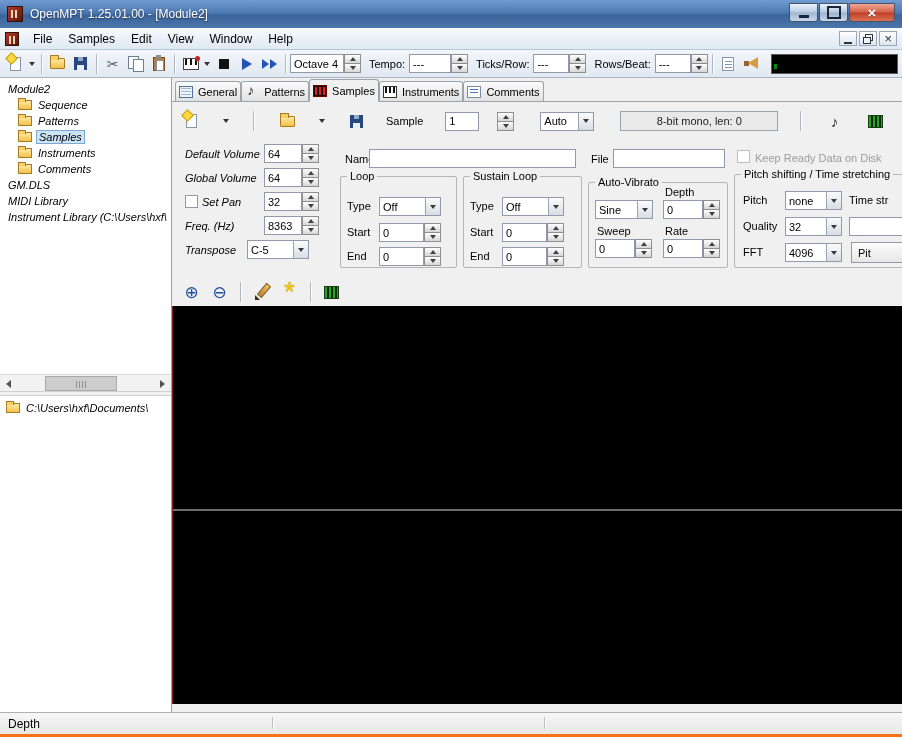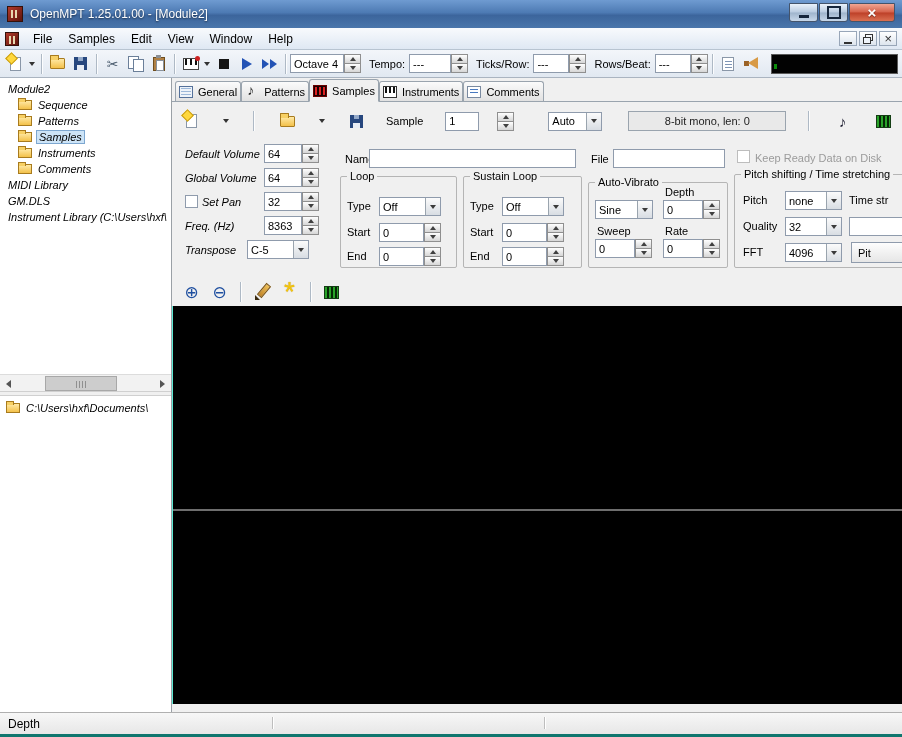--- a/index.html
+++ b/index.html
@@ -1,18 +1,18 @@
 <!DOCTYPE html>
 <html><head>
 <meta charset="utf-8">
 <style>
   * { margin:0; padding:0; box-sizing:border-box; }
   html,body { width:902px; height:737px; overflow:hidden; }
   body { font-family:"Liberation Sans",sans-serif; font-size:11px; color:#000; background:#fff; }
-  .window { position:relative; width:902px; height:737px; border-bottom:3px solid #0f766e; background:#5eead4; }
+  .window { position:relative; width:902px; height:737px; border-bottom:3px solid #f97316; background:#7f1d1d; }
 
   
   .titlebar { position:absolute; left:0; top:0; width:902px; height:28px;
     background:linear-gradient(#6f9bd1,#4d7ab3 45%,#3c659c 55%,#4a76ab); display:flex; align-items:center; padding:0 7px; }
   .appico { width:16px; height:16px; background:linear-gradient(135deg,#b33a2a,#5d140c); border:1px solid #33100a; position:relative; flex:none; }
   .appico::after { content:""; position:absolute; left:3px; top:3px; width:8px; height:8px;
     background:repeating-linear-gradient(90deg,#e8d8b0 0 2px,transparent 2px 4px); }
   .apptitle { color:#fff; font-size:12px; margin-left:7px; text-shadow:0 1px 2px rgba(0,0,0,.55); white-space:nowrap; }
   .winbtns { margin-left:auto; display:flex; gap:1px; align-self:flex-start; margin-top:3px; }
   .wbtn { height:19px; border:1px solid #44546b; border-radius:0 0 3px 3px; display:flex; align-items:center; justify-content:center;
@@ -301,24 +301,24 @@
         </div>
       <div class="titem child">
           <span class="tfold"></span>
           <span class="tlabel2">Instruments</span>
         </div>
       <div class="titem child">
           <span class="tfold"></span>
           <span class="tlabel2">Comments</span>
         </div>
       <div class="titem">
+          <span class="tlabel2">GM.DLS</span>
+        </div>
+      <div class="titem">
           <span class="tlabel2">MIDI Library</span>
-        </div>
-      <div class="titem">
-          <span class="tlabel2">GM.DLS</span>
         </div>
       <div class="titem">
           <span class="tlabel2">Instrument Library (C:\Users\hxf\</span>
         </div>
     </div>
     <div class="hscroll">
       <span class="sarr left"></span>
       <span class="sthumb"></span>
       <span class="sarr right"></span>
     </div>
@@ -366,21 +366,21 @@
     <span class="darr"></span>
     <span class="tbtn">
         <span class="ic ic-floppy"></span>
       </span>
     <span class="tlabel" style="margin-left:0">Sample</span>
     <span class="edit" style="width:34px">1</span>
     <span class="spin">
         <i class="up"></i>
         <i class="dn"></i>
       </span>
-    <span class="combo" style="width:54px; margin-left:16px">
+    <span class="combo" style="width:54px; margin-left:8px">
         <span class="cval">Auto</span>
         <span class="cbtn"></span>
       </span>
     <span class="infobox">8-bit mono, len: 0</span>
     <span class="vsep"></span>
     <span class="tbtn">
         <span class="ic ic-note"></span>
       </span>
     <span class="tbtn">
         <span class="ic ic-gridg"></span>

